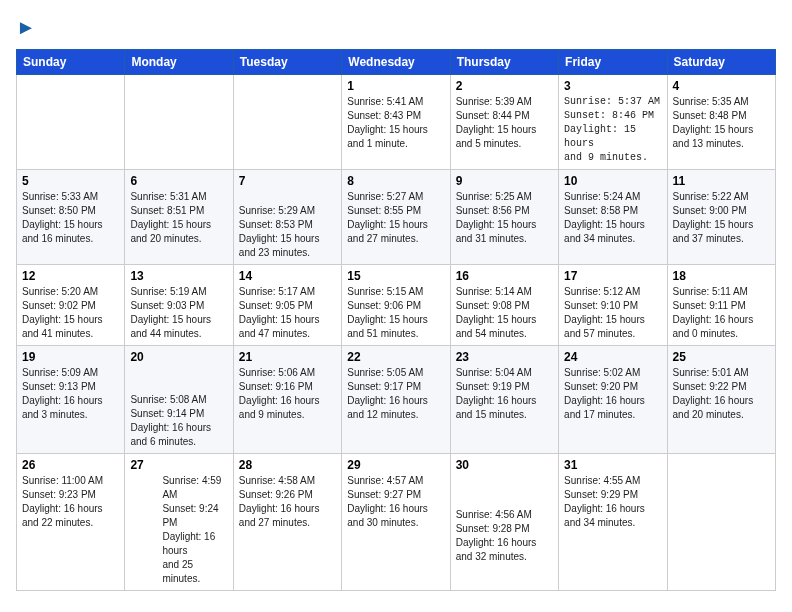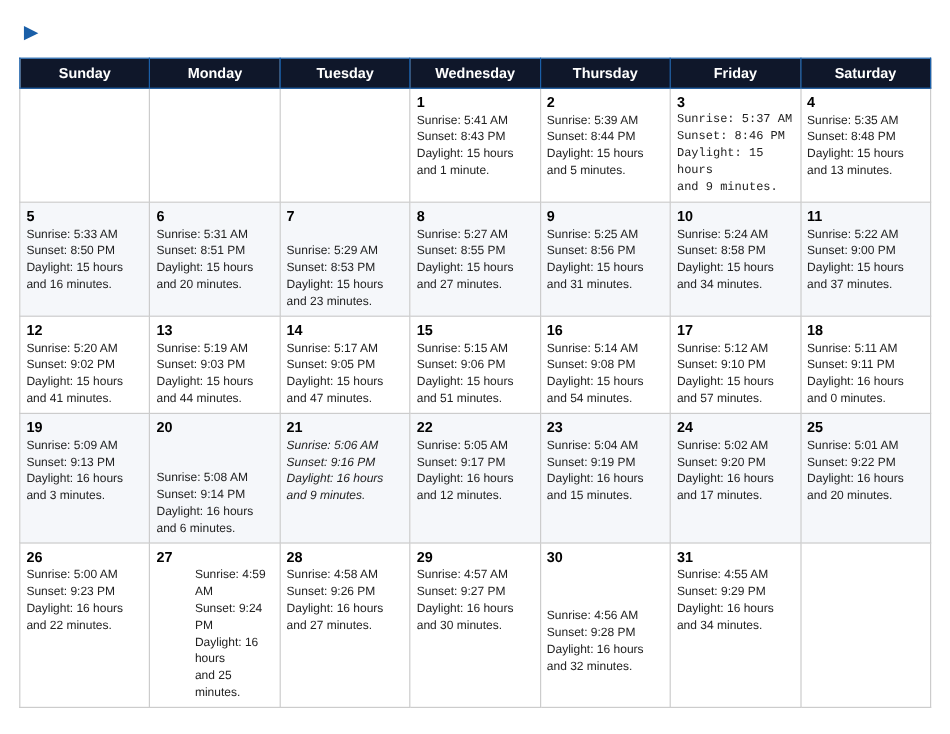--- a/index.html
+++ b/index.html
@@ -38,23 +38,23 @@
     .location-title {
       font-size: 16px;
       color: #444;
     }
     .calendar {
       width: 100%;
       border-collapse: collapse;
       font-size: 11px;
     }
     .calendar th {
-      background-color: #0f172a;
+      background-color: #1d4ed8;
       color: #fff;
-      text-align: center;
+      text-align: left;
       padding: 5px 6px;
       font-size: 12px;
       font-weight: bold;
       border: 1px solid #1a5fa8;
     }
     .calendar td {
       border: 1px solid #ccc;
       vertical-align: top;
       padding: 4px 5px;
       width: 107px;
@@ -254,21 +254,21 @@
         </td>
         <td>
           <div class="day-number">20</div>
           <div class="day-info" style="white-space: pre-line; margin-top: 29px;">Sunrise: 5:08 AM
 Sunset: 9:14 PM
 Daylight: 16 hours
 and 6 minutes.</div>
         </td>
         <td>
           <div class="day-number">21</div>
-          <div class="day-info" style="white-space: pre-line; font-style: italic;">Sunrise: 5:06 AM
+          <div class="day-info" style="white-space: pre-line;">Sunrise: 5:06 AM
 Sunset: 9:16 PM
 Daylight: 16 hours
 and 9 minutes.</div>
         </td>
         <td>
           <div class="day-number">22</div>
           <div class="day-info" style="white-space: pre-line;">Sunrise: 5:05 AM
 Sunset: 9:17 PM
 Daylight: 16 hours
 and 12 minutes.</div>
@@ -291,21 +291,21 @@
           <div class="day-number">25</div>
           <div class="day-info" style="white-space: pre-line;">Sunrise: 5:01 AM
 Sunset: 9:22 PM
 Daylight: 16 hours
 and 20 minutes.</div>
         </td>
       </tr>
       <tr>
         <td>
           <div class="day-number">26</div>
-          <div class="day-info" style="white-space: pre-line;">Sunrise: 5:00 AM
+          <div class="day-info" style="white-space: pre-line;">Sunrise: 11:00 AM
 Sunset: 9:23 PM
 Daylight: 16 hours
 and 22 minutes.</div>
         </td>
         <td>
           <div class="day-number">27</div>
           <div class="day-info" style="white-space: pre-line; margin-left: 32px;">Sunrise: 4:59 AM
 Sunset: 9:24 PM
 Daylight: 16 hours
 and 25 minutes.</div>

